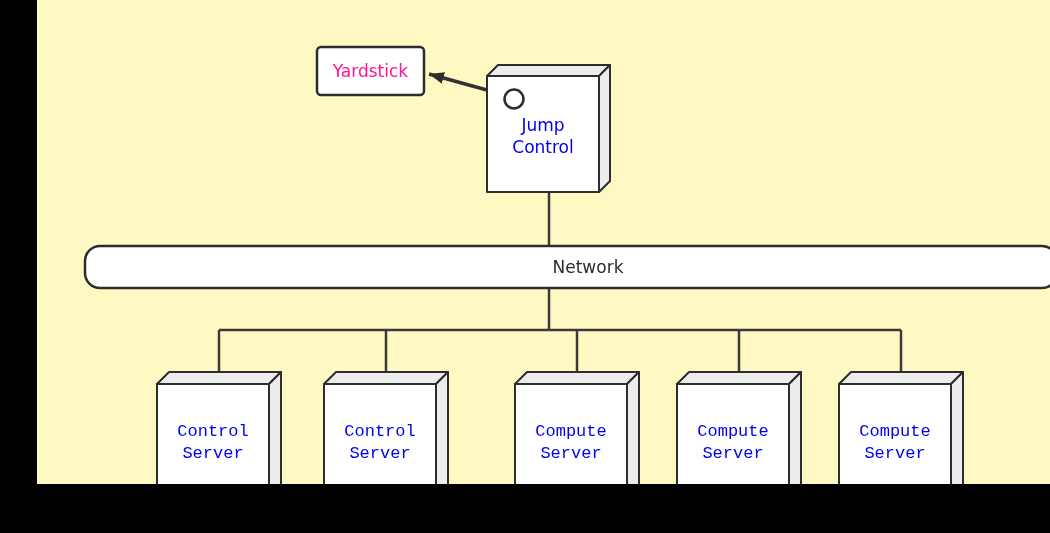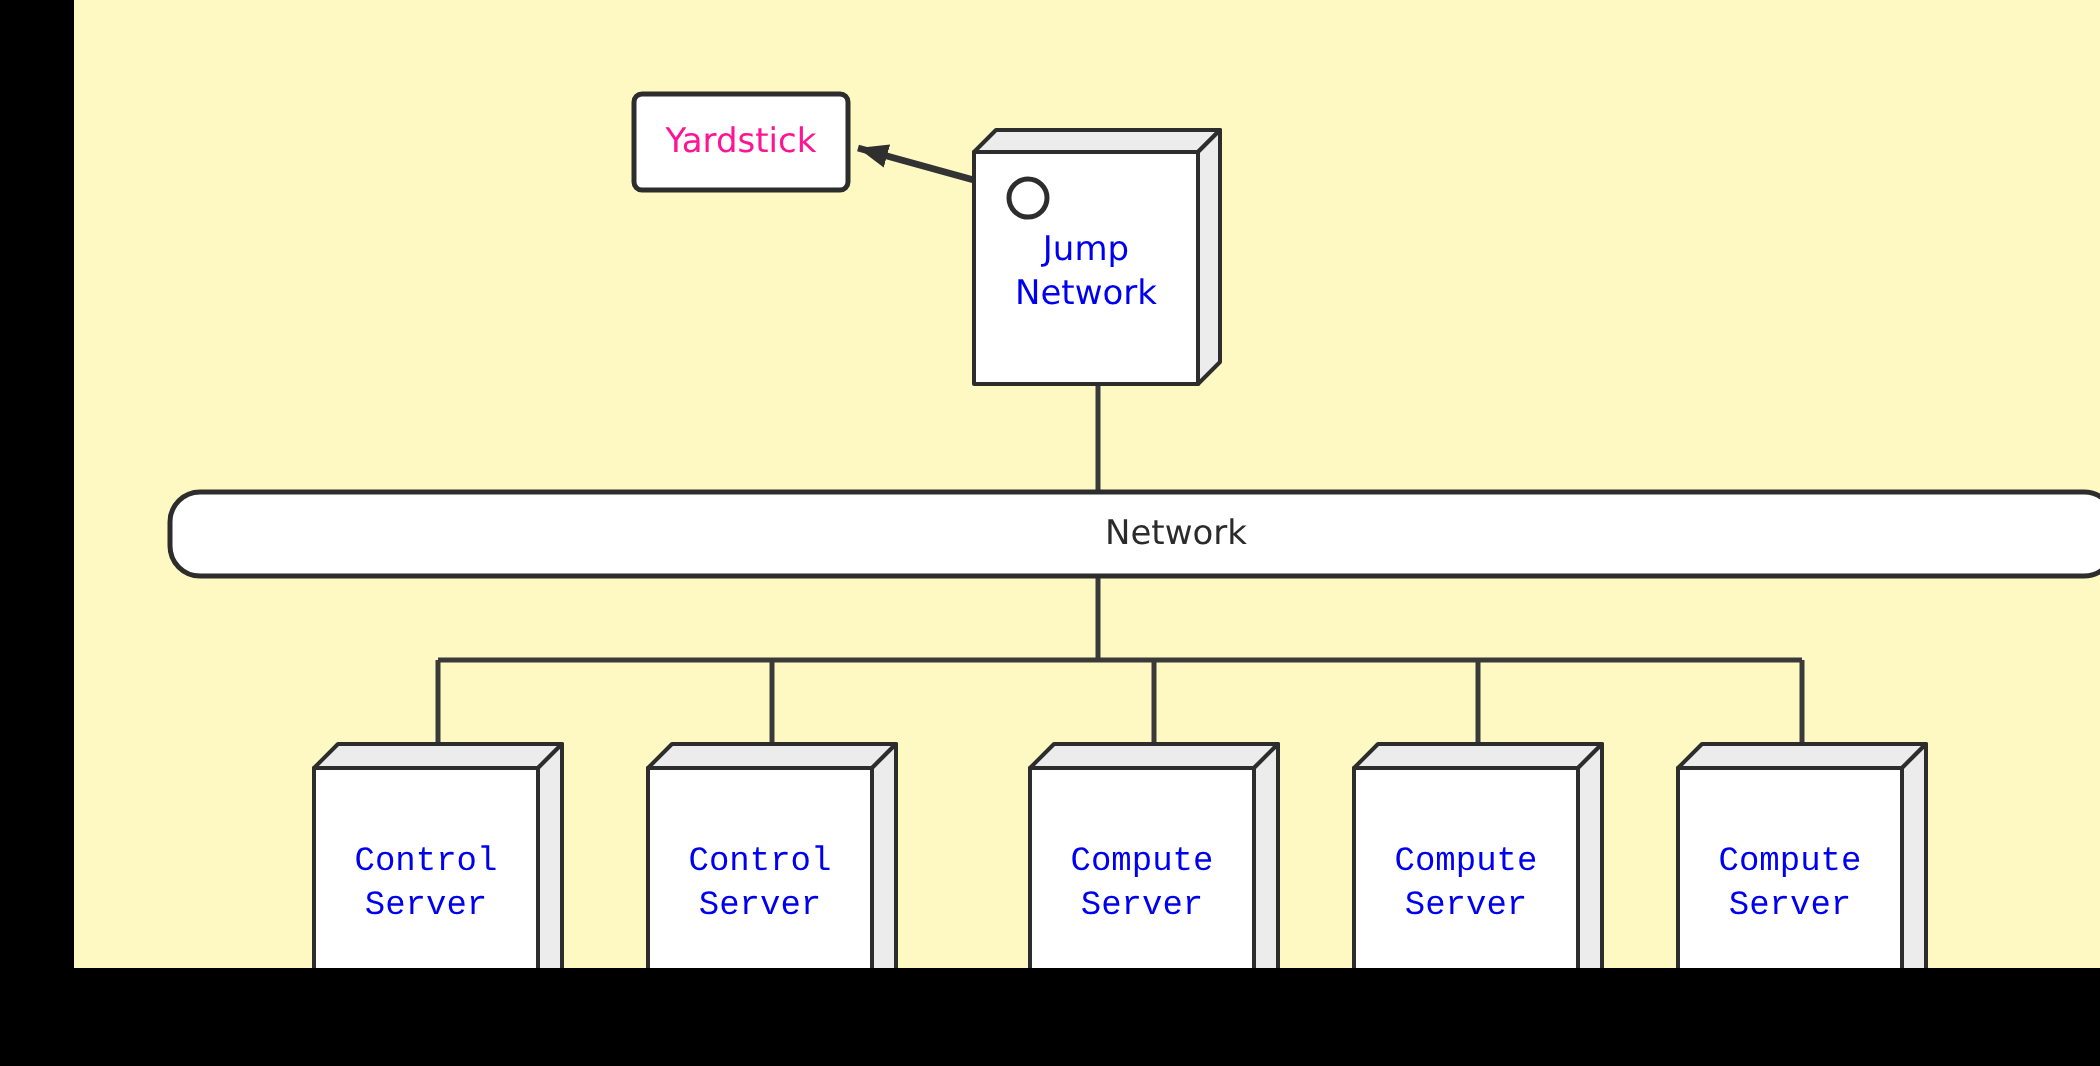--- a/index.html
+++ b/index.html
@@ -117,21 +117,21 @@
       <g>
         <polygon points="802,384 814,372 926,372 914,384" fill="#ececec"></polygon>
         <polygon points="914,384 926,372 926,490 914,502" fill="#ececec"></polygon>
         <rect x="802" y="384" width="112" height="118" fill="#ffffff"></rect>
       </g>
     </g>
   </svg>
 
   <div class="lbl lbl-yardstick">Yardstick</div>
 
-  <div class="lbl lbl-jump">Jump Network</div>
+  <div class="lbl lbl-jump">Jump Control</div>
 
   <div class="lbl lbl-network">Network</div>
 
   <div class="lbl lbl-server srv-0">Control Server</div>
   <div class="lbl lbl-server srv-1">Control Server</div>
   <div class="lbl lbl-server srv-2">Compute Server</div>
   <div class="lbl lbl-server srv-3">Compute Server</div>
   <div class="lbl lbl-server srv-4">Compute Server</div>
 
 </div>

